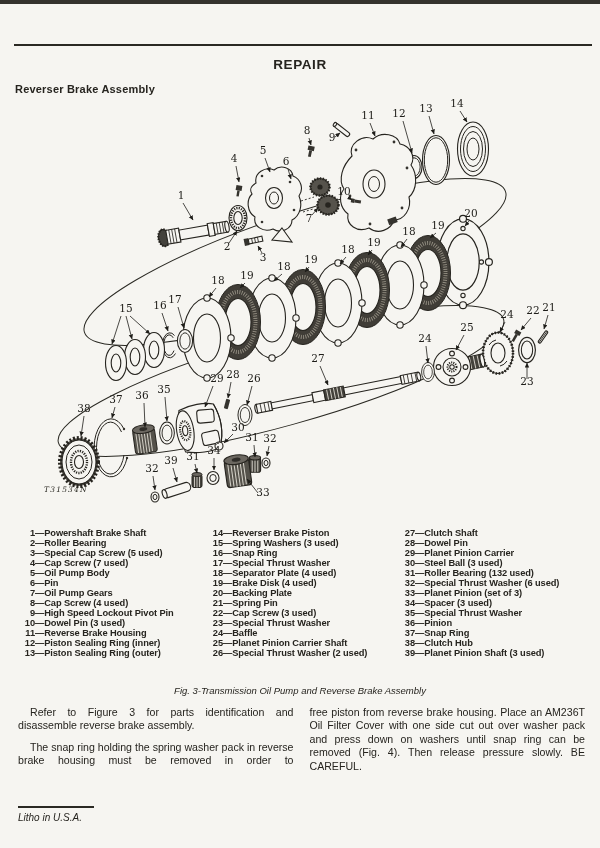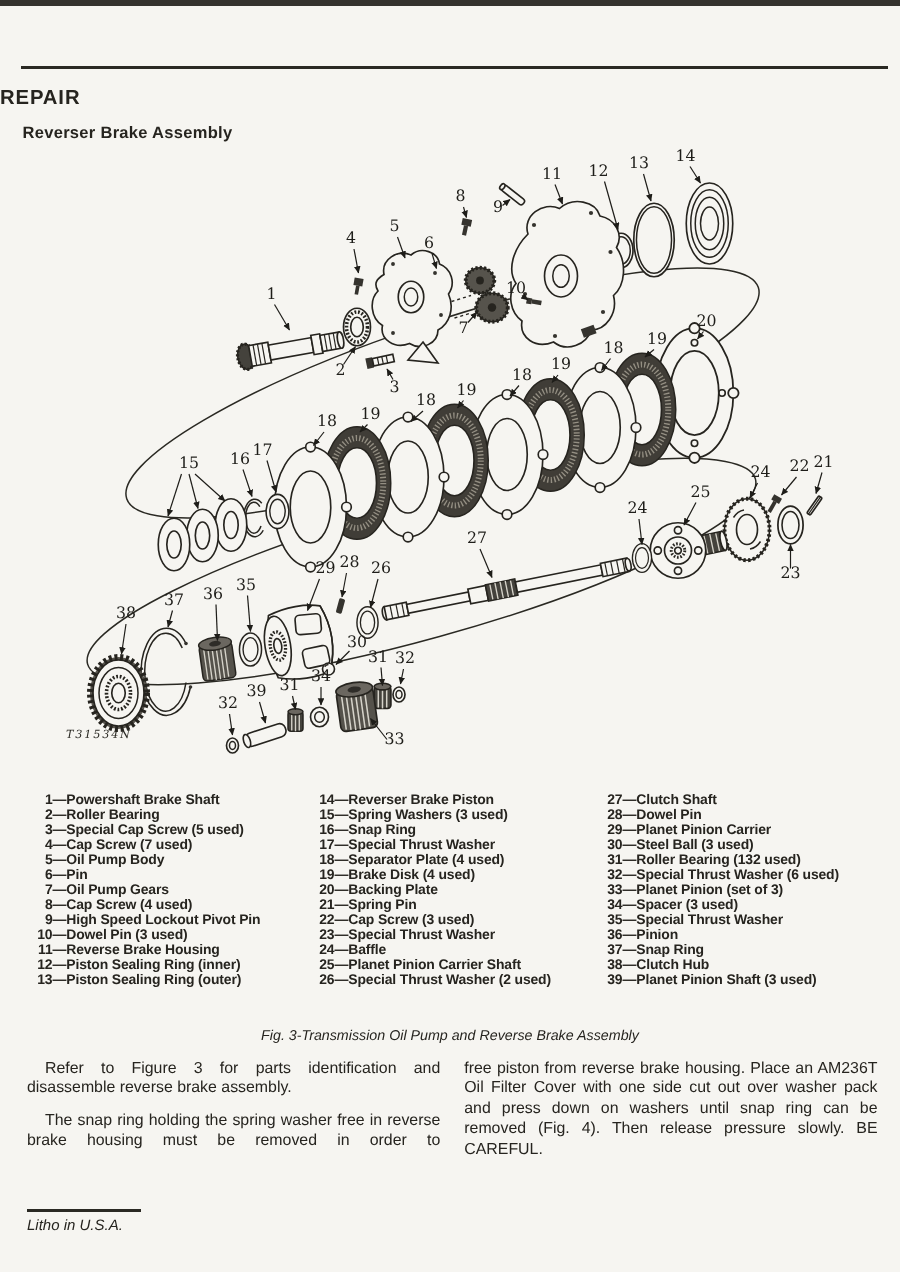--- a/index.html
+++ b/index.html
@@ -5,21 +5,21 @@
   html,body{margin:0;padding:0;background:#d9d7d2;}
   .page{position:relative;width:600px;height:848px;background:#f6f5f1;overflow:hidden;
         font-family:"Liberation Sans",sans-serif;color:#26241f;}
   .topedge{position:absolute;top:0;left:0;width:100%;height:4px;background:#35332e;}
   .hdr{position:absolute;top:9px;left:18px;right:12px;display:flex;justify-content:space-between;
        font-size:11px;line-height:15px;}
   .hdr-left .pnum{font-weight:700;display:inline-block;min-width:28px;}
   .ital{font-style:italic;}
   .hdr-right{text-align:right;font-style:italic;}
   .rule{position:absolute;top:44px;left:14px;right:8px;height:2.4px;background:#2a2923;}
-  .repair{position:absolute;top:57px;left:0;width:100%;text-align:left;
+  .repair{position:absolute;top:57px;left:0;width:100%;text-align:center;
           font-size:13.5px;font-weight:700;letter-spacing:.6px;}
   .sect{position:absolute;top:83px;left:15px;font-size:11px;font-weight:700;letter-spacing:.2px;}
   svg.fig{position:absolute;top:98px;left:0;}
   .plist{position:absolute;top:528px;left:0;width:600px;font-size:9.3px;font-weight:700;letter-spacing:-.1px;}
   .plcol{position:absolute;top:0;}
   .plcol1{left:20px}.plcol2{left:208px}.plcol3{left:400px}
   .pl-row{white-space:nowrap;line-height:10px;}
   .pl-num{display:inline-block;width:15px;text-align:right;}
   .caption{position:absolute;top:685px;width:100%;text-align:center;font-size:9.5px;font-style:italic;}
   .cols{position:absolute;top:706px;left:18px;right:15px;display:flex;gap:16px;
@@ -487,21 +487,21 @@
         <div class="pl-row"><span class="pl-num">38</span><span>—</span><span>Clutch Hub</span></div>
         <div class="pl-row"><span class="pl-num">39</span><span>—</span><span>Planet Pinion Shaft (3 used)</span></div>
       </div>
   </div>
 
   <div class="caption">Fig. 3-Transmission Oil Pump and Reverse Brake Assembly</div>
 
   <div class="cols">
     <div class="col">
       <p>Refer to Figure 3 for parts identification and disassemble reverse brake assembly.</p>
-      <p class="cont">The snap ring holding the spring washer free in reverse brake housing must be removed in order to</p>
+      <p class="cont">The snap ring holding the spring washer pack in reverse brake housing must be removed in order to</p>
     </div>
     <div class="col rightcol">
       <p>free piston from reverse brake housing. Place an AM236T Oil Filter Cover with one side cut out over washer pack and press down on washers until snap ring can be removed (Fig. 4). Then release pressure slowly. BE CAREFUL.</p>
     </div>
   </div>
 
   <div class="f-rule"></div>
   <div class="litho">Litho in U.S.A.</div>
 </div>
 

